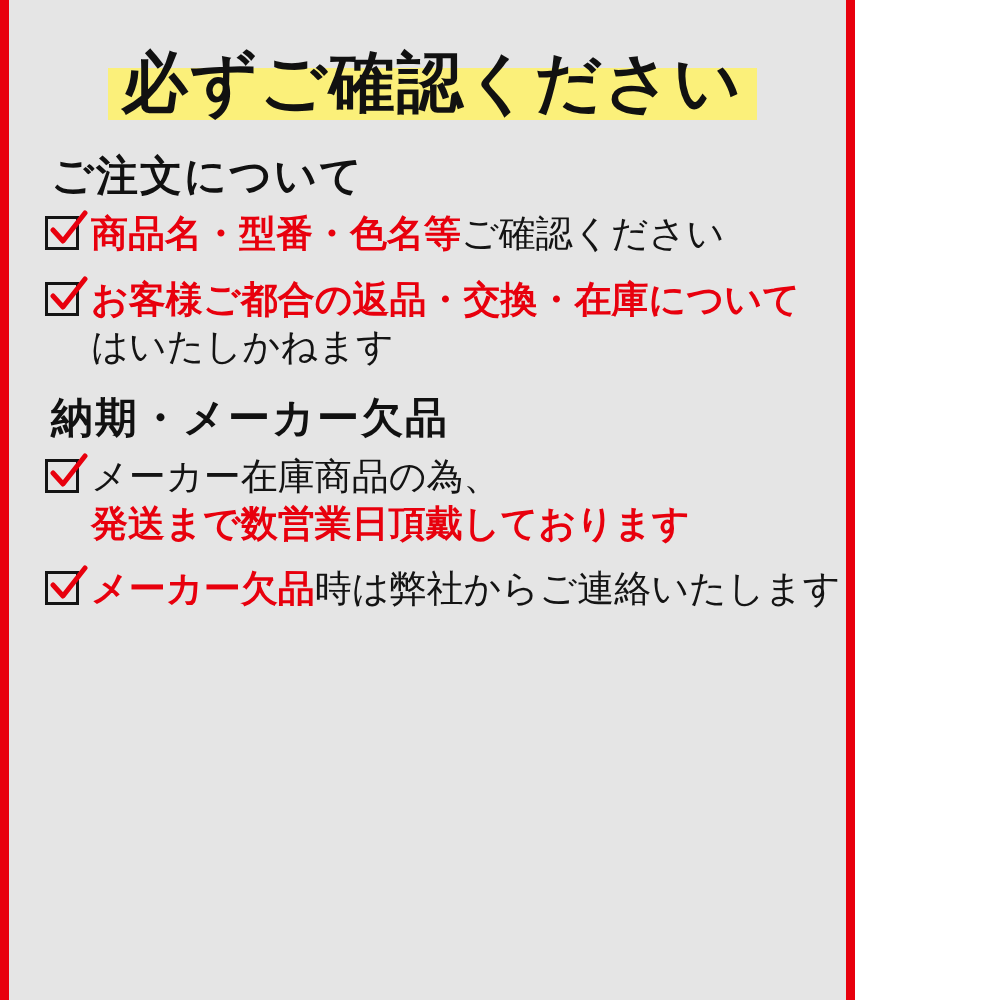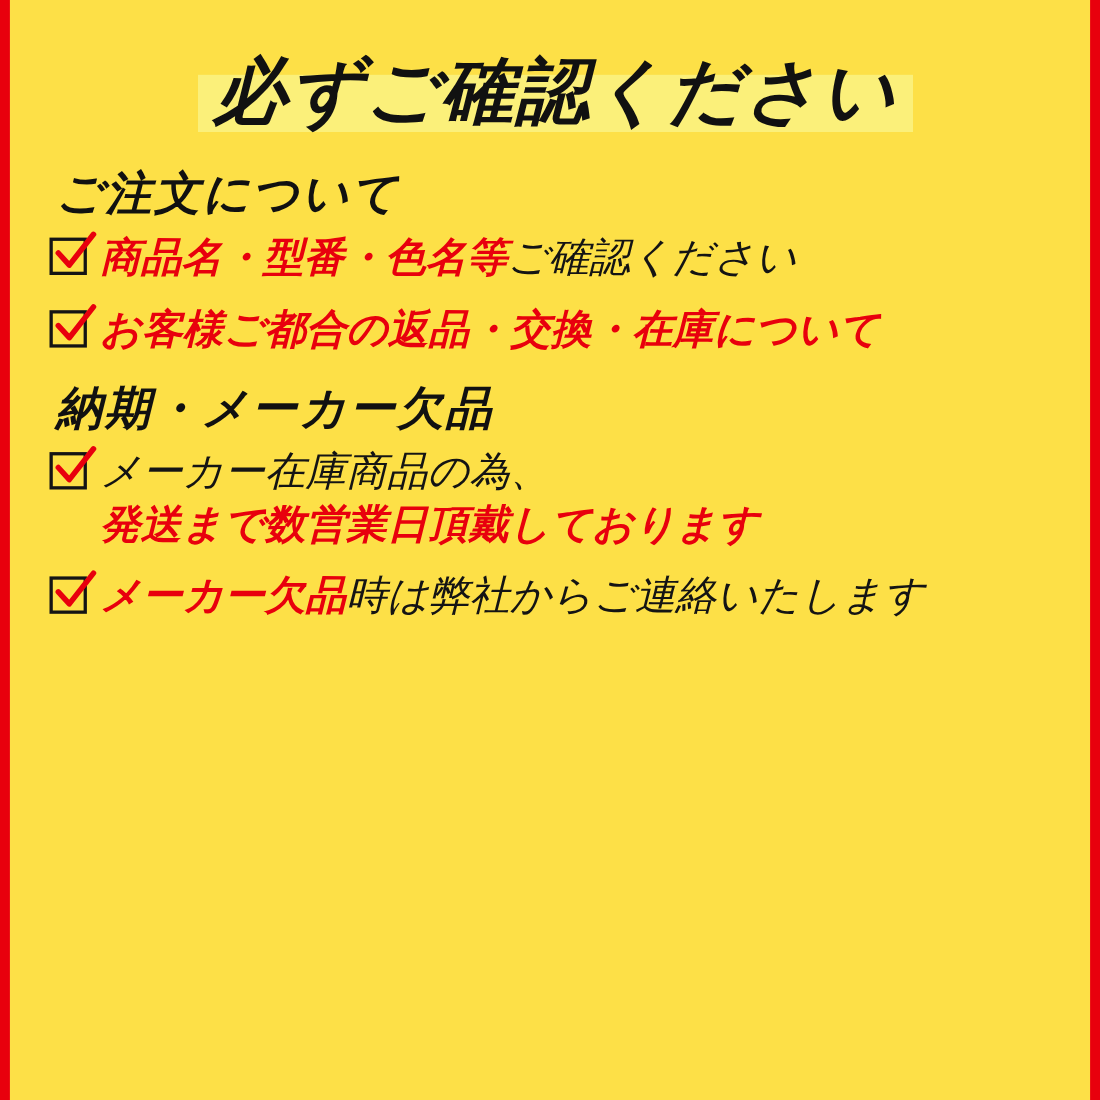--- a/index.html
+++ b/index.html
@@ -8,25 +8,24 @@
   }
   body {
     width: 1000px;
     height: 1000px;
     background: #ffffff;
     font-family: "DejaVu Sans", "Liberation Sans", sans-serif;
     overflow: hidden;
   }
   .page {
     position: relative;
-    width: 1000px;
+    width: 855px;
     height: 1000px;
     box-sizing: border-box;
-    background: #fde047;
-    font-style: italic;
+    background: #e5e5e5;
   }
   
   .edge {
     position: absolute;
     top: 0;
     width: 9px;
     height: 1000px;
     background: #e8000d;
   }
   .edge.left { left: 0; }
@@ -177,20 +176,23 @@
       <span class="check">
         <span class="box"></span>
         <svg viewBox="0 0 42 42">
           <path d="M6 20 L16 31 L38 3" fill="none" stroke="#e8000d" stroke-width="5" stroke-linecap="round" stroke-linejoin="round"></path>
         </svg>
       </span>
       <span class="lines">
         <div class="line">
           <span class="red">お客様ご都合の返品・交換・在庫について</span>
         </div>
+        <div class="line">
+          <span>はいたしかねます</span>
+        </div>
       </span>
     </div>
 
 
     <div class="section-head second">納期・メーカー欠品</div>
 
     <div class="item">
       <span class="check">
         <span class="box"></span>
         <svg viewBox="0 0 42 42">

